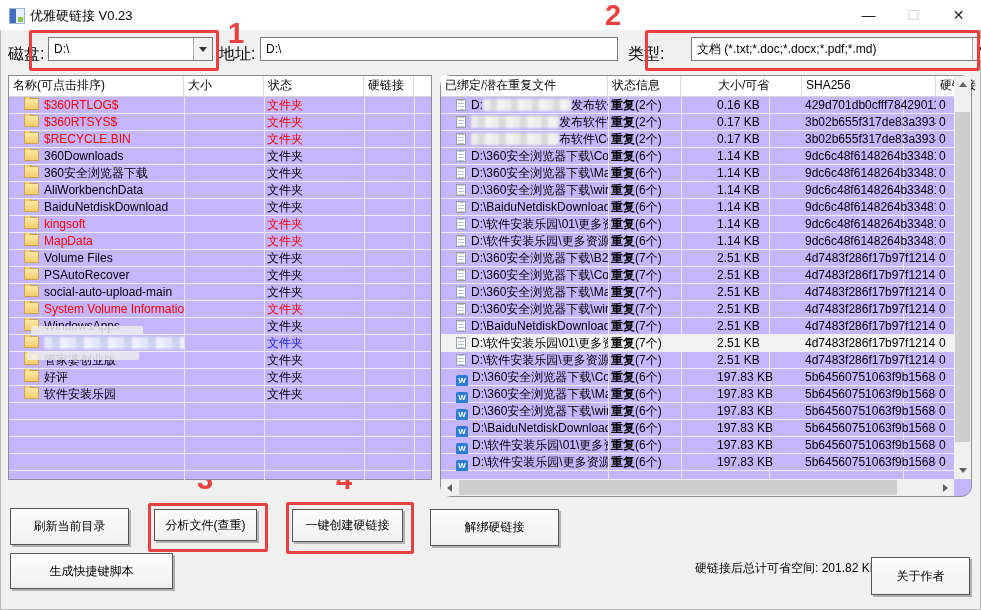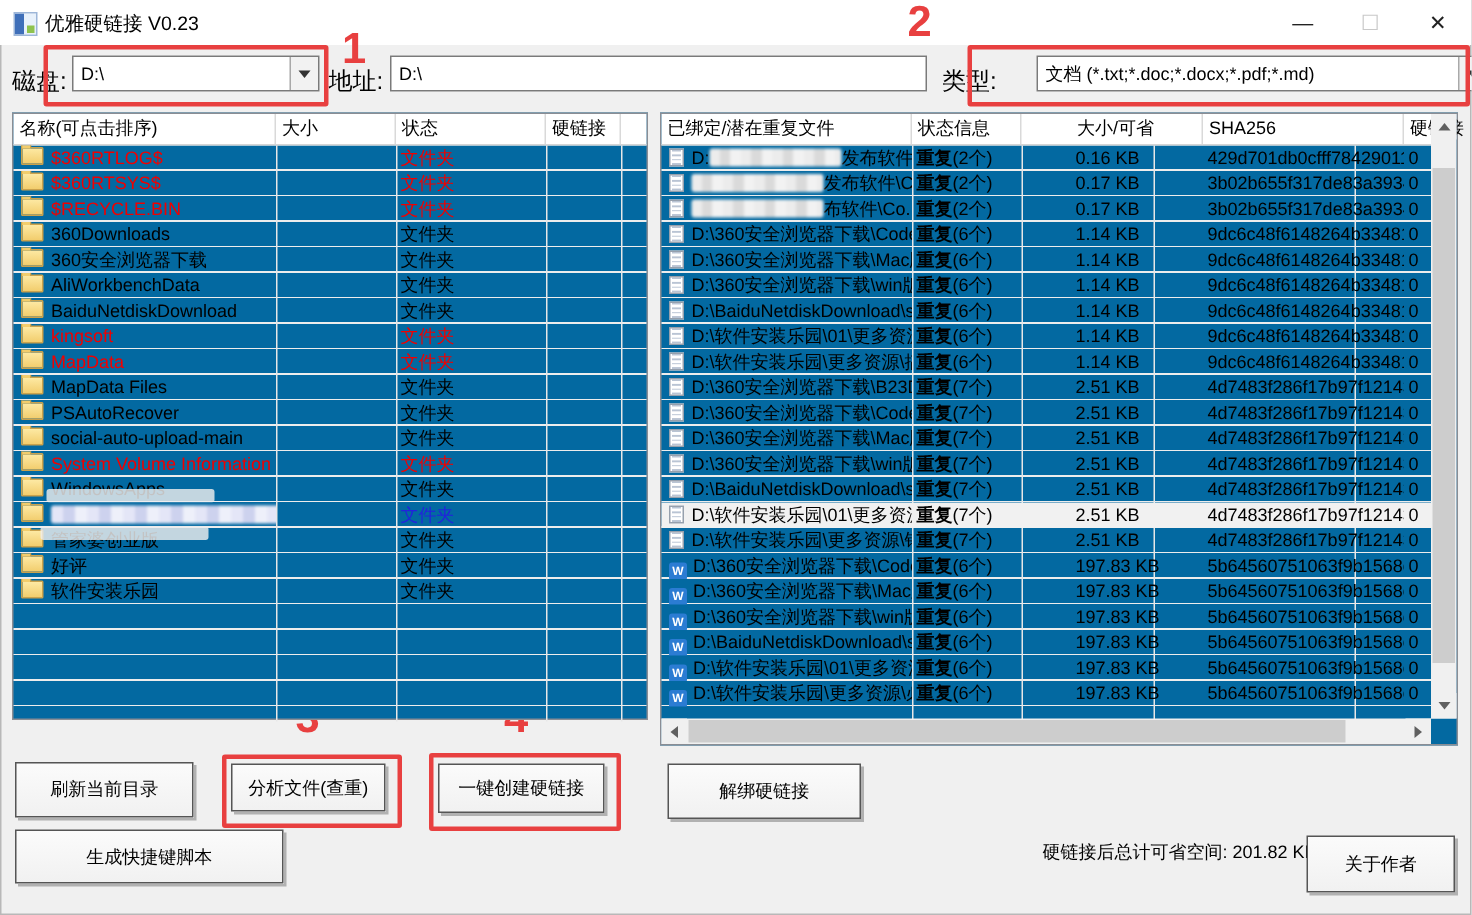--- a/index.html
+++ b/index.html
@@ -24,31 +24,31 @@
   .combo .txt{flex:1;padding:0 5px;white-space:nowrap;overflow:hidden;}
   .combo .arrowbox{width:18px;height:100%;border-left:1px solid #a9a9a9;background:#f2f2f2;
     display:flex;align-items:center;justify-content:center;}
   .tri-down{width:0;height:0;border-left:4px solid transparent;border-right:4px solid transparent;border-top:5px solid #333;}
   .textinput{position:absolute;height:24px;background:#fff;border:1px solid #7a7a7a;box-sizing:border-box;
     font-size:12px;padding:0 5px;font-family:inherit;outline:none;}
   
   .redbox{position:absolute;border:3px solid #e84040;border-radius:2px;pointer-events:none;}
   .rednum{position:absolute;color:#e84040;font-size:29px;font-weight:bold;line-height:1;pointer-events:none;}
   
-  .panel{position:absolute;background:#0369a1;border:1px solid #8a8d94;box-sizing:border-box;}
+  .panel{position:absolute;background:#c4b5fd;border:1px solid #8a8d94;box-sizing:border-box;}
   .thead{display:flex;height:20px;border-bottom:1px solid #d5d5d5;background:#fff;}
   .hcell{font-size:12px;line-height:19px;padding:0 4px;border-right:1px solid #d9d9d9;
     box-sizing:border-box;white-space:nowrap;overflow:hidden;flex-shrink:0;}
   .tbody{position:relative;
     background-image:repeating-linear-gradient(to bottom,transparent 0 16px,#ededed 16px 17px);}
   .vline{position:absolute;top:0;bottom:0;width:1px;background:#e7e7e7;}
   .trow{display:flex;height:17px;line-height:17px;position:relative;}
   .trow.hl{background:#f1f1f1;}
   .cell{font-size:12px;white-space:nowrap;overflow:hidden;padding:0 3px;box-sizing:border-box;flex-shrink:0;}
-  .namecell{position:relative;padding-left:5px;}
+  .namecell{position:relative;padding-left:15px;}
   .lc1{width:175px;} .lc2{width:80px;} .lc3{width:100px;} .lc4{width:50px;}
   .rc1{width:167px;} .rc2{width:73px;} .rc3{width:88px;margin-left:33px;} .rc4{width:134px;} .rc5{width:51px;}
   .col-red{color:#f00000;} .col-blue{color:#2222dd;} .col-black{color:#000;}
   .b{font-weight:bold;margin-top:11px;}
   
   .folder-icon{display:inline-block;width:13px;height:10px;margin-right:5px;vertical-align:-1px;
     background:linear-gradient(#fde9a3,#f2cd6d);border:1px solid #caa24c;border-radius:1px;position:relative;}
   .folder-icon:before{content:"";position:absolute;left:-1px;top:-3px;width:5px;height:2px;
     background:#f2cd6d;border:1px solid #caa24c;border-bottom:none;border-radius:1px 1px 0 0;}
   .file-icon{display:inline-block;width:10px;height:12px;margin-right:5px;vertical-align:-2px;
@@ -180,21 +180,21 @@
         <div class="cell lc3 col-red">文件夹</div>
         <div class="cell lc4"></div>
       </div>
       <div class="trow">
         <div class="cell lc1 namecell"><span class="folder-icon"></span><span class="col-red">MapData</span></div>
         <div class="cell lc2"></div>
         <div class="cell lc3 col-red">文件夹</div>
         <div class="cell lc4"></div>
       </div>
       <div class="trow">
-        <div class="cell lc1 namecell"><span class="folder-icon"></span><span class="col-black">MapData Files</span></div>
+        <div class="cell lc1 namecell"><span class="folder-icon"></span><span class="col-black">Volume Files</span></div>
         <div class="cell lc2"></div>
         <div class="cell lc3 col-black">文件夹</div>
         <div class="cell lc4"></div>
       </div>
       <div class="trow">
         <div class="cell lc1 namecell"><span class="folder-icon"></span><span class="col-black">PSAutoRecover</span></div>
         <div class="cell lc2"></div>
         <div class="cell lc3 col-black">文件夹</div>
         <div class="cell lc4"></div>
       </div>
@@ -236,21 +236,21 @@
       </div>
       <div class="trow">
         <div class="cell lc1 namecell"><span class="folder-icon"></span><span class="col-black">软件安装乐园</span></div>
         <div class="cell lc2"></div>
         <div class="cell lc3 col-black">文件夹</div>
         <div class="cell lc4"></div>
       </div>
     </div>
 </div>
 
-<div class="panel" style="left:440px;top:75px;width:532px;height:422px;">
+<div class="panel" style="left:440px;top:75px;width:532px;height:422px;border-radius:11px;">
   <div class="thead" style="width:513px;">
       <div class="hcell rc1">已绑定/潜在重复文件</div>
       <div class="hcell rc2">状态信息</div>
       <div class="hcell rc3">大小/可省</div>
       <div class="hcell rc4">SHA256</div>
       <div class="hcell rc5">硬链接</div>
     </div>
   <div class="tbody" style="height:385px;width:513px;">
     <div class="vline" style="left:167px;"></div>
     <div class="vline" style="left:240px;"></div>
@@ -429,16 +429,16 @@
     <div class="thumb-h" style="left:18px;width:438px;"></div>
     <div class="sbtn" style="right:0;top:0;">
         <span class="tri-right-s"></span>
       </div>
   </div>
 </div>
 
 <button class="wbtn" style="left:10px;top:508px;width:119px;height:37px;">刷新当前目录</button>
 <button class="wbtn" style="left:154px;top:509px;width:103px;height:32px;">分析文件(查重)</button>
 <button class="wbtn" style="left:292px;top:509px;width:111px;height:33px;">一键创建硬链接</button>
-<button class="wbtn" style="left:430px;top:509px;width:129px;height:37px;margin-left:15px;">解绑硬链接</button>
-<button class="wbtn" style="left:10px;top:553px;width:179px;height:36px;font-family:Liberation Mono, monospace;">生成快捷键脚本</button>
+<button class="wbtn" style="left:430px;top:509px;width:129px;height:37px;">解绑硬链接</button>
+<button class="wbtn" style="left:10px;top:553px;width:163px;height:36px;font-family:Liberation Mono, monospace;">生成快捷键脚本</button>
 <span class="statusline" style="left:695px;top:560px;">硬链接后总计可省空间: 201.82 KB</span>
 <button class="wbtn" style="left:871px;top:557px;width:99px;height:38px;">关于作者</button>
 
 </body></html>

